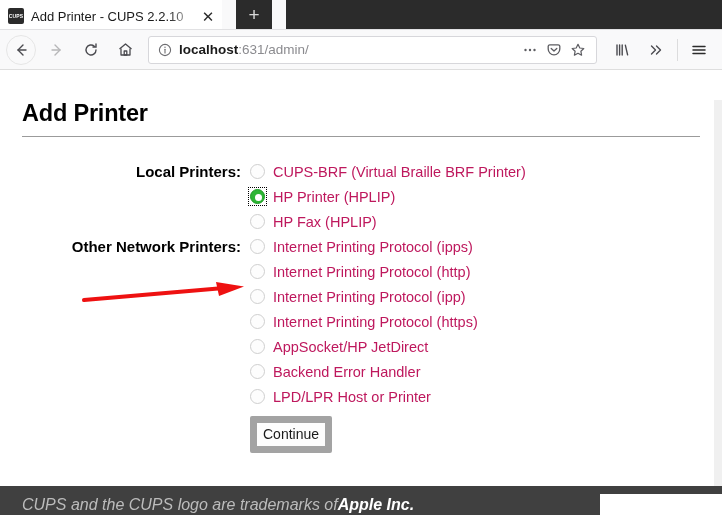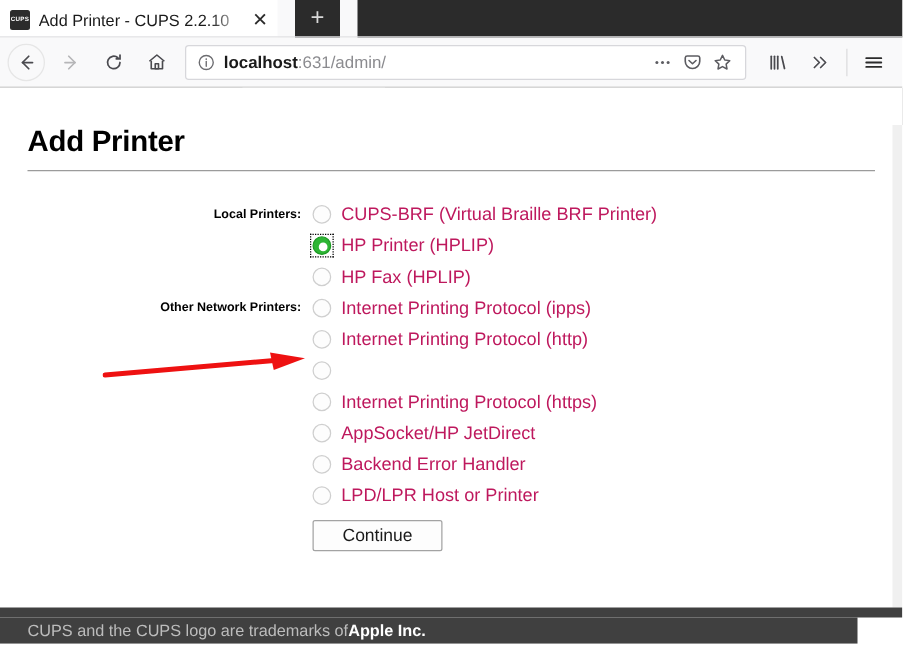--- a/index.html
+++ b/index.html
@@ -117,21 +117,21 @@
   .h1 {
     font-size: 23.5px; font-weight: bold; color: #000;
     margin: 0 0 9px 0; letter-spacing: -0.2px;
   }
   .rule { height: 1px; background: #9b9b9b; width: 678px; margin-bottom: 22px; }
 
   .formgrid { display: block; }
   .frow { display: flex; align-items: flex-start; }
   .flabel {
     width: 228px; flex: 0 0 228px; text-align: right;
-    font-size: 10px; font-weight: bold; color: #000;
+    font-size: 15px; font-weight: bold; color: #000;
     padding-right: 9px; line-height: 25px;
   }
   .fopts { flex: 1 1 auto; }
   .opt { display: flex; align-items: center; height: 25px; }
   .radio {
     width: 15px; height: 15px; flex: 0 0 15px;
     border-radius: 50%; border: 1px solid #cfcfcf;
     background: #fdfdfd; margin-right: 8px;
     position: relative;
   }
@@ -146,35 +146,36 @@
     content: ""; position: absolute; left: 4px; top: 4px;
     width: 7px; height: 7px; border-radius: 50%; background: #ffffff;
   }
   .optlabel { font-size: 14.5px; color: #be185d; white-space: nowrap; }
 
   .grouplabel-row { height: 25px; }
   .continue-row { margin-top: 7px; }
   .btn {
     font-size: 14px; color: #1a1a1a;
     background: #fdfdfd;
-    border: 1px solid #a3a3a3; border-radius: 2px;
-    padding: 3px 23px; line-height: 17px;
+    border: 7px solid #a3a3a3; border-radius: 2px;
+    padding: 3px 6px; line-height: 17px;
   }
 
   
   .arrow { position: absolute; z-index: 6; pointer-events: none; }
   #arrow-local  { left: 82px;  top: 210px; }
 
   
   .footer {
-    position: absolute; left: 0; bottom: 0; width: 686px; height: 21px;
+    position: absolute; left: 0; bottom: 0; width: 600px; height: 21px;
     background: #404040; color: #bcbcbc;
-    font-size: 13px; display: flex; align-items: center;
+    font-size: 16px; display: flex; align-items: center;
     padding-left: 22px; z-index: 5;
     overflow: hidden;
+    font-style: italic;
   }
   .footer b { color: #ffffff; font-weight: bold; }
   .footer-band {
     position: absolute; left: 0; bottom: 21px; width: 722px; height: 8px;
     background: #404040; z-index: 5;
   }
   .scrollgutter {
     position: absolute; right: 0; top: 30px; width: 8px; bottom: 29px;
     background: #f0f0f0; z-index: 4;
   }
@@ -323,20 +324,21 @@
             <label class="opt">
               <span class="radio"></span>
               <span class="optlabel">Internet Printing Protocol (ipps)</span>
             </label>
             <label class="opt">
               <span class="radio"></span>
               <span class="optlabel">Internet Printing Protocol (http)</span>
             </label>
             <label class="opt">
               <span class="radio"></span>
+              <span class="optlabel">Internet Printing Protocol (ipp)</span>
             </label>
             <label class="opt">
               <span class="radio"></span>
               <span class="optlabel">Internet Printing Protocol (https)</span>
             </label>
             <label class="opt">
               <span class="radio"></span>
               <span class="optlabel">AppSocket/HP JetDirect</span>
             </label>
             <label class="opt">

